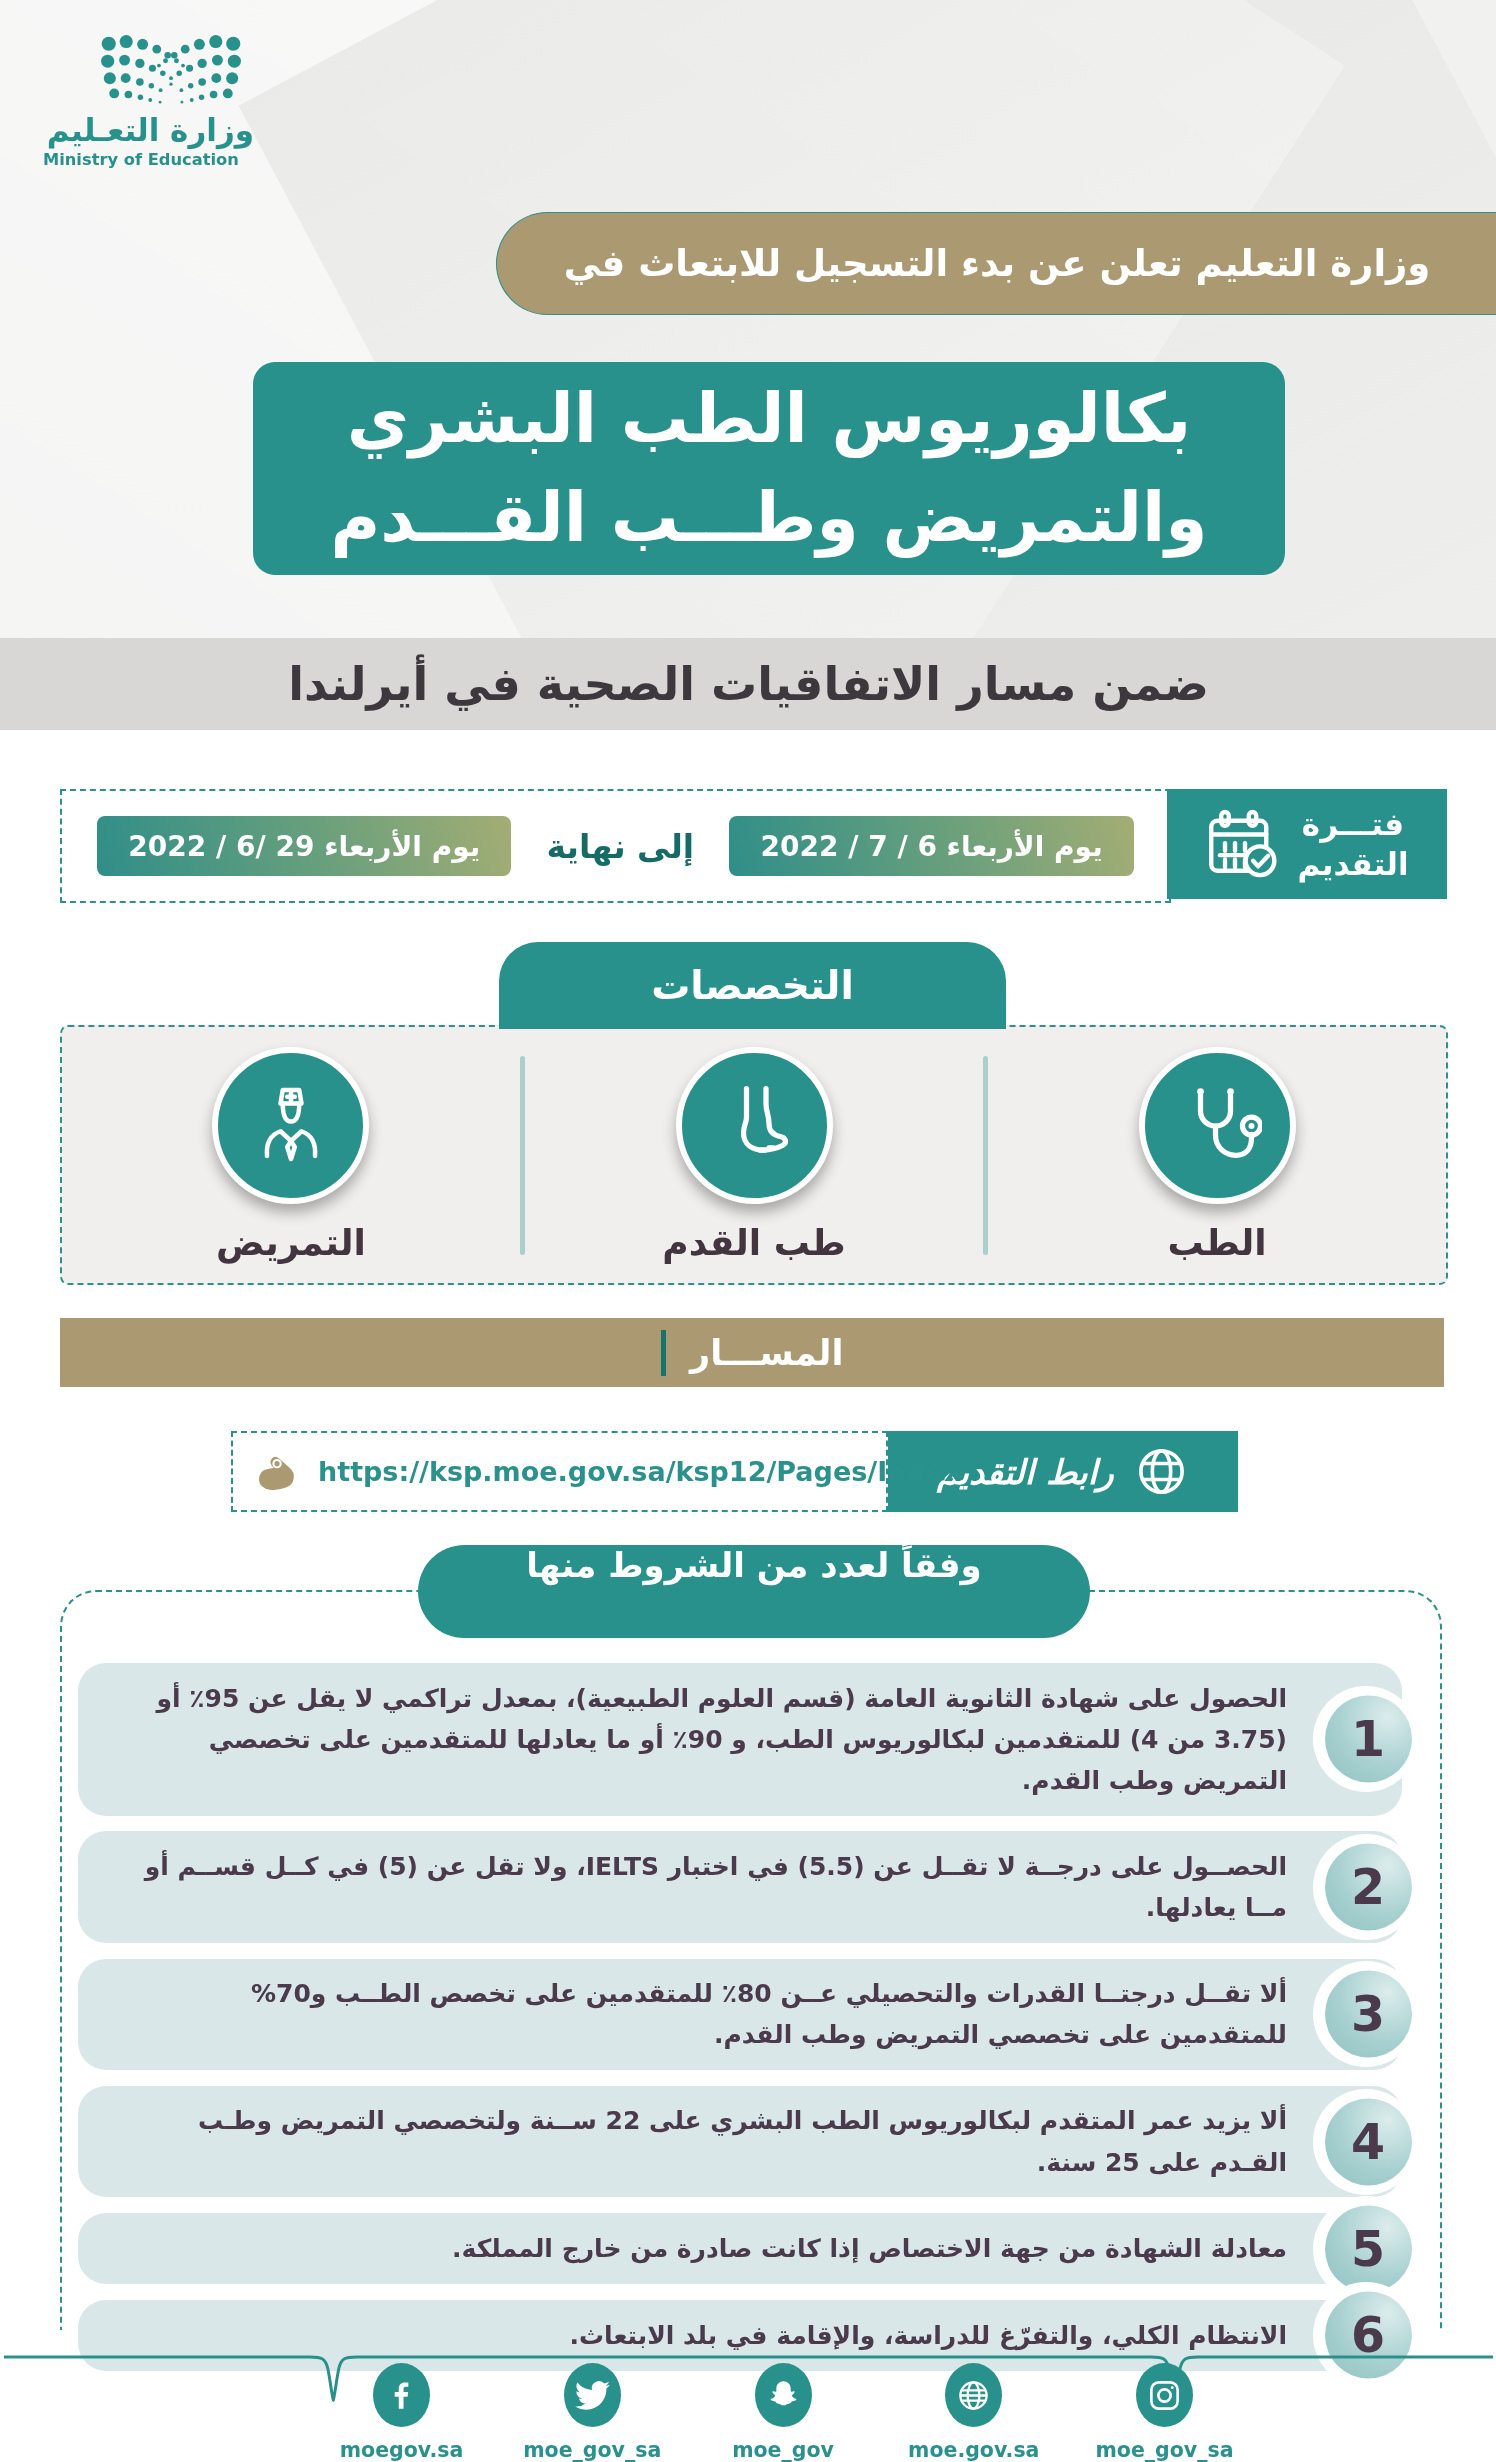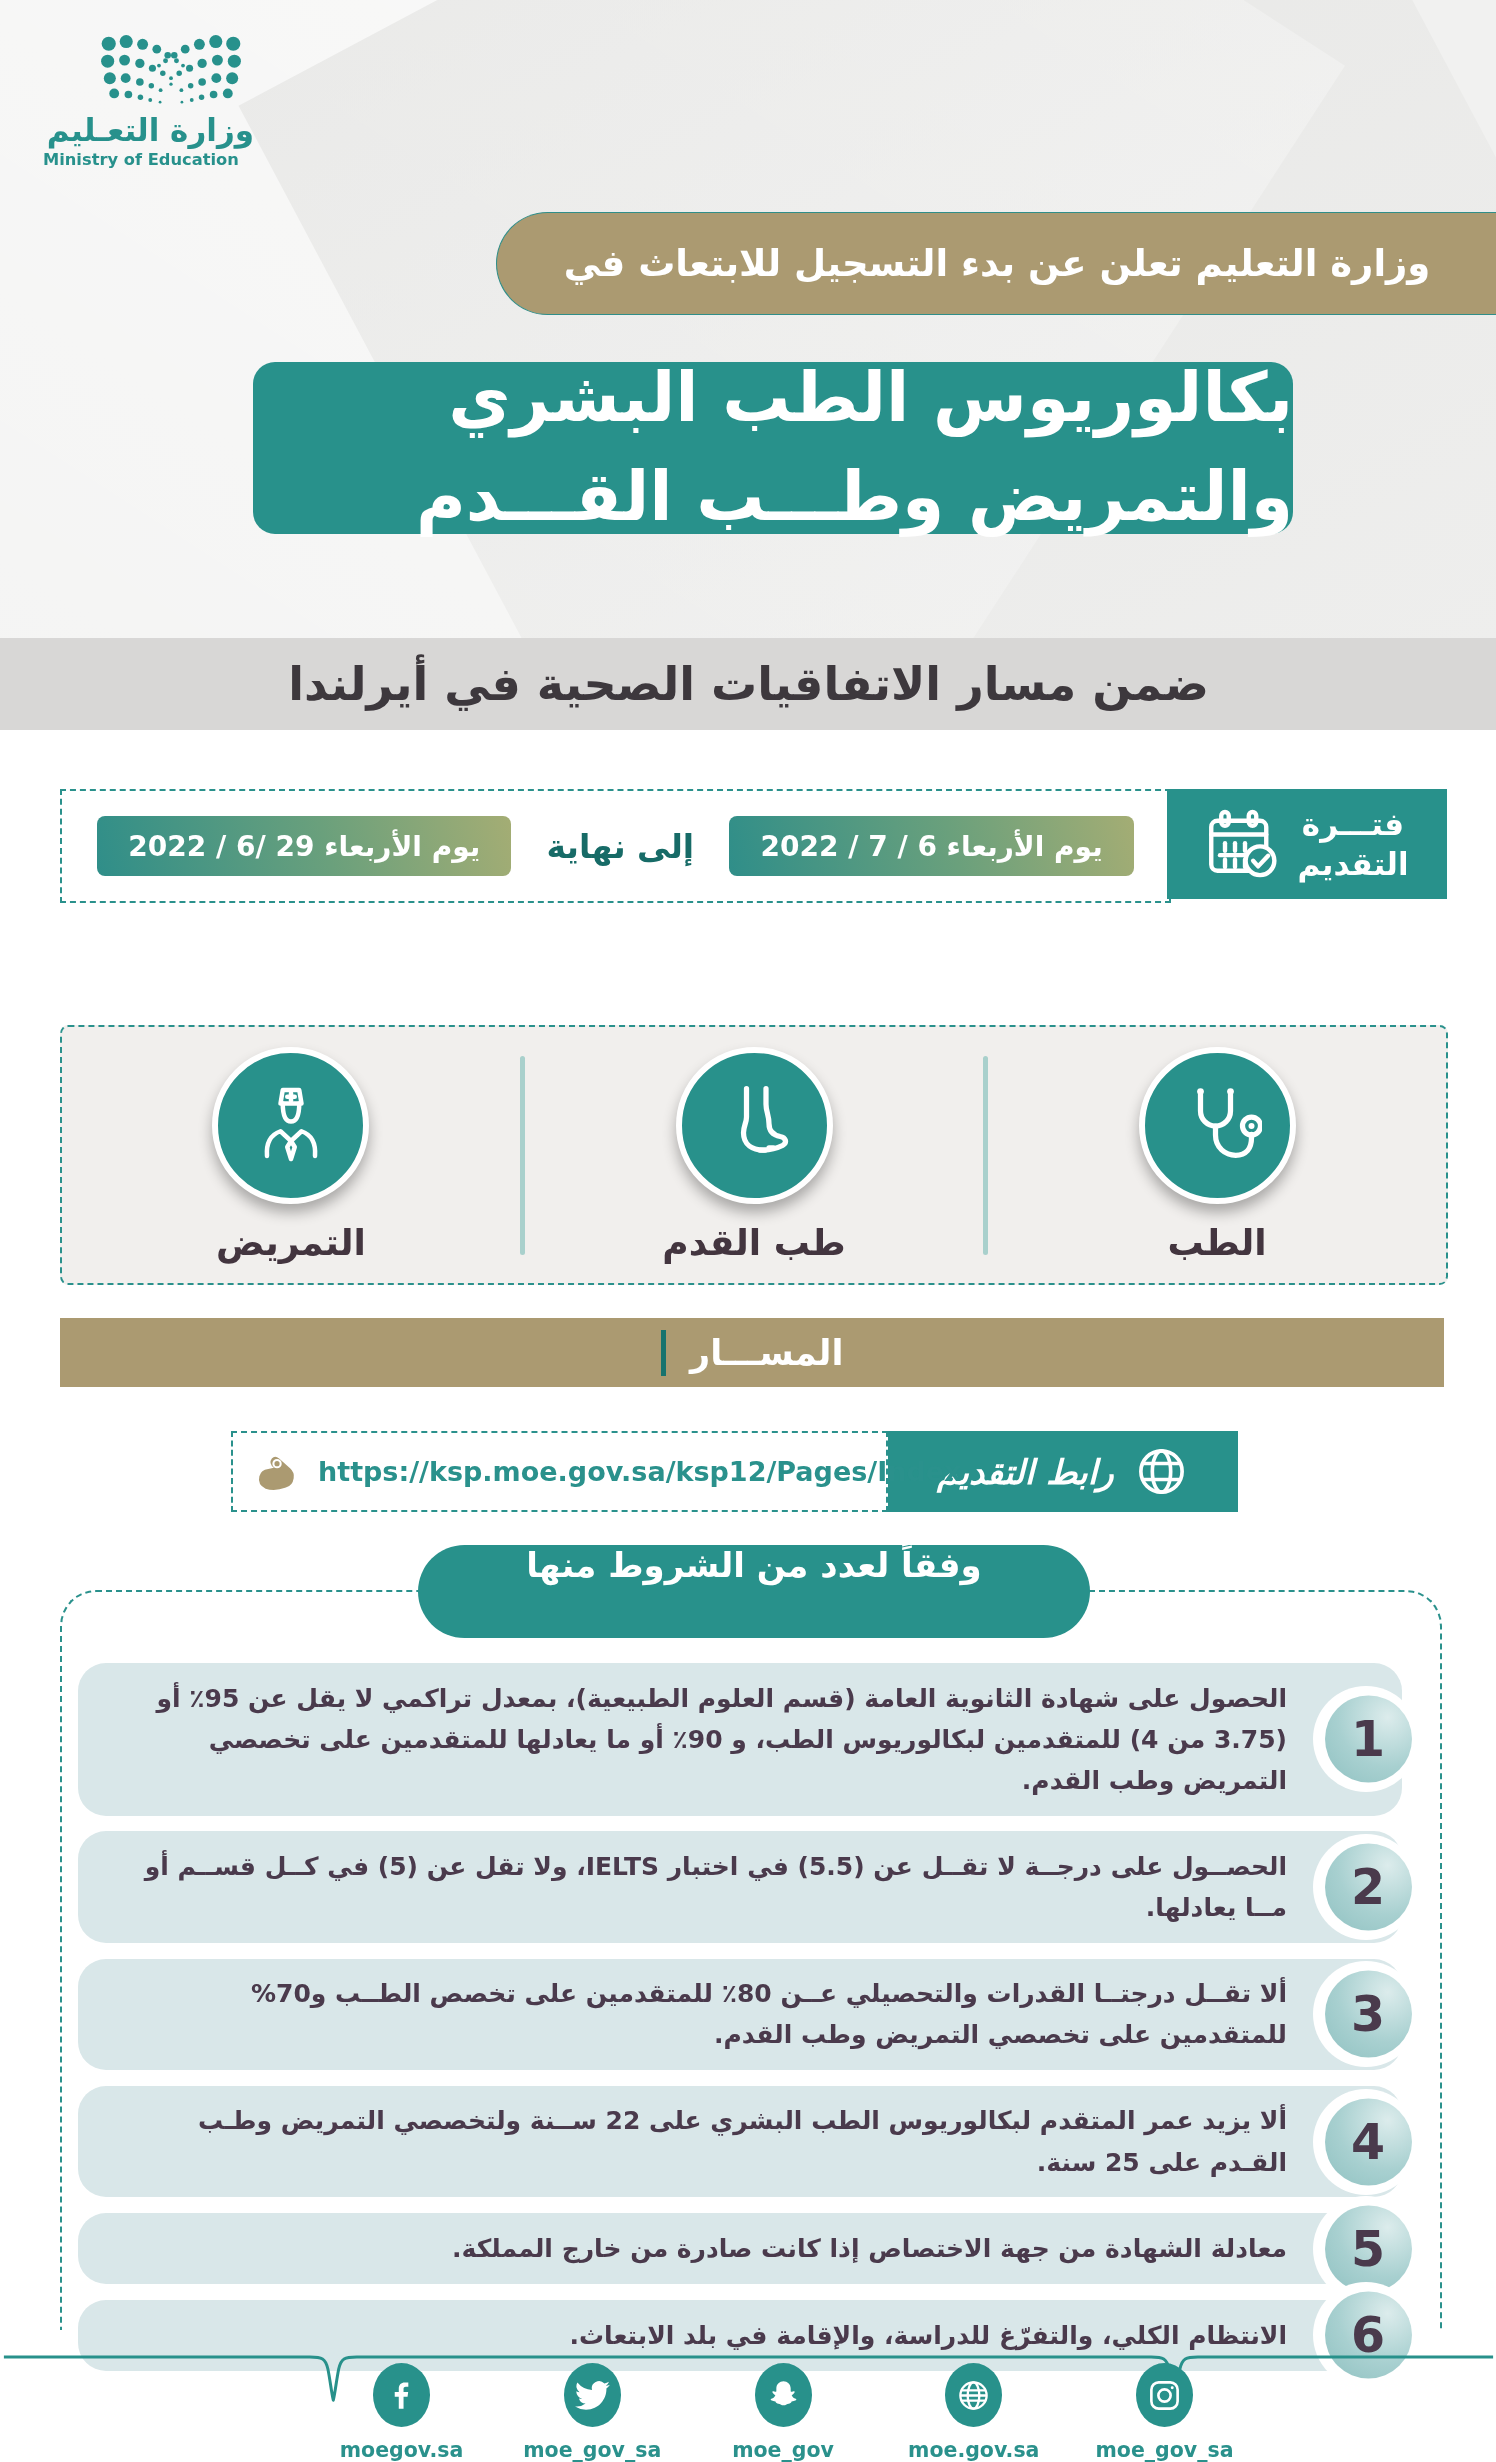--- a/index.html
+++ b/index.html
@@ -15,22 +15,22 @@
   .logo{position:absolute;top:35px;left:43px;width:211px;}
   .logo .dots{width:142px;margin-left:57px;}
   .logo .ar{color:#27918c;font-size:31px;line-height:1.15;margin-top:4.8px;letter-spacing:0.6px;}
   .logo .en{color:#27918c;font-size:16.3px;margin-top:1.2px;}
   
   .banner{position:absolute;top:212px;left:496px;right:0;height:101px;background:#ab9a71;
       border:1.8px solid #2f8e89;border-right:none;border-radius:52px 0 0 52px;
       display:flex;align-items:center;justify-content:center;}
   .banner span{color:#fff;font-size:37px;}
   
-  .title-block{position:absolute;top:362px;left:253px;width:1032px;height:172px;background:#28918b;
-      border-radius:22px;display:flex;flex-direction:column;justify-content:center;padding-left:8px;}
+  .title-block{position:absolute;top:362px;left:253px;width:1032px;height:213px;background:#28918b;
+      border-radius:22px;display:flex;flex-direction:column;align-items:center;justify-content:center;}
   .title-block div{color:#fff;font-size:68px;line-height:1.45;}
   
   .band{position:absolute;top:638px;left:0;right:0;height:92px;background:#d8d7d6;
       display:flex;align-items:center;justify-content:center;}
   .band span{color:#3d383d;font-size:46px;}
   
   .period-box{position:absolute;top:789px;left:60px;width:1107px;height:110px;background:#fff;
       border:2.4px dashed #2a918c;display:flex;align-items:center;justify-content:space-evenly;flex-direction:row-reverse;}
   .date-chip{background:linear-gradient(75deg,#2f8e89 0%,#6aa07c 55%,#a4ad74 100%);
       color:#fff;font-size:28px;padding:13.3px 31px;border-radius:8px;white-space:nowrap;}
@@ -190,20 +190,23 @@
         <line x1="64" y1="58" x2="64" y2="70"></line>
       <line x1="24" y1="77" x2="68" y2="77"></line>
       <line x1="32" y1="84" x2="32" y2="96"></line>
         <line x1="48" y1="84" x2="48" y2="96"></line>
         <line x1="64" y1="84" x2="64" y2="96"></line>
       <circle cx="88" cy="86" r="23" fill="#28918b"></circle>
       <path d="M77 86 l8 9 l16 -17"></path>
     </svg>
   </div>
 
+  <div class="spec-tab">
+    <span>التخصصات</span>
+  </div>
   <div class="spec-box rtl">
     <div class="spec-item">
       <div class="spec-circle">
         <svg viewBox="0 0 120 120" fill="none" stroke="#ffffff" stroke-width="7" stroke-linecap="round" stroke-linejoin="round">
           <path d="M38 18 v22 a20 20 0 0 0 40 0 V18"></path>
           <circle cx="38" cy="14" r="4.5" fill="#fff" stroke="none"></circle>
             <circle cx="78" cy="14" r="4.5" fill="#fff" stroke="none"></circle>
           <path d="M58 60 v12 c0 17 13 27 27 27 s21 -9 21 -23 v-5"></path>
           <circle cx="106" cy="60" r="12"></circle>
             <circle cx="106" cy="60" r="4" fill="#fff" stroke="none"></circle>

